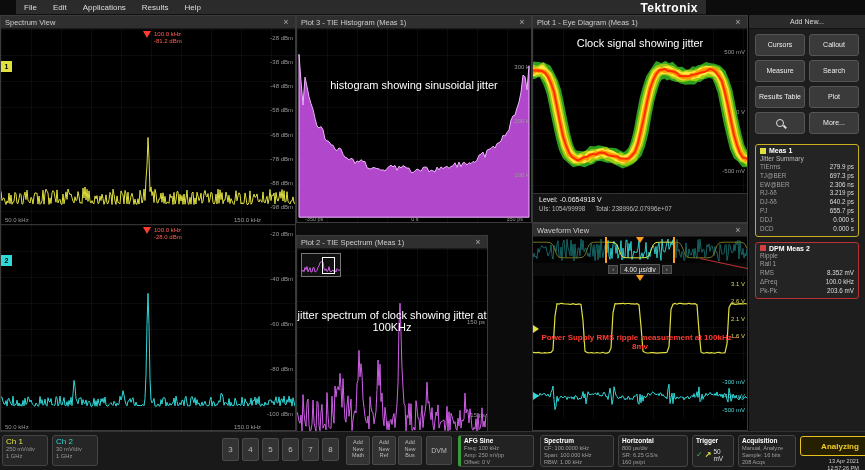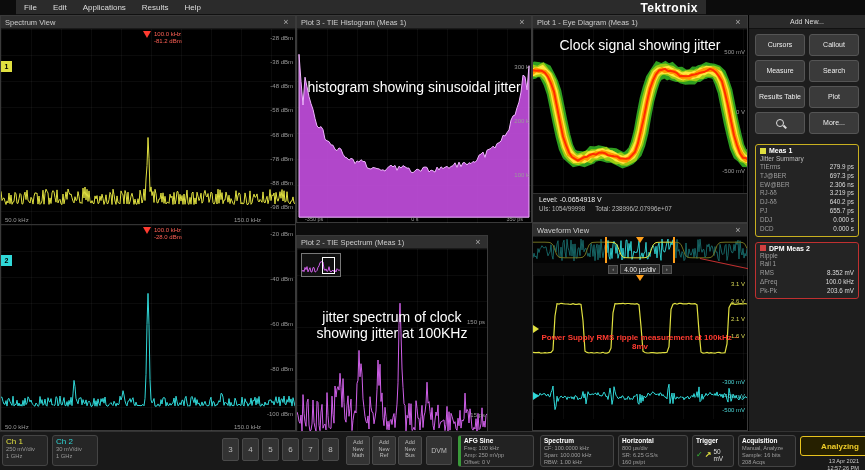--- a/index.html
+++ b/index.html
@@ -14,21 +14,21 @@
 
   
   .panel{position:absolute;background:#000;border:1px solid #3a3a3a}
   .phead{height:13px;background:#2f2f2f;display:flex;align-items:center;justify-content:space-between;padding:0 4px;border-bottom:1px solid #1a1a1a}
   .ptitle{font-size:7.5px;color:#ccc;white-space:nowrap}
   .pclose{font-size:9px;color:#aaa;width:10px;text-align:center;cursor:pointer}
   .plot{position:absolute;left:0;right:0;overflow:hidden;background:
     repeating-linear-gradient(to right,rgba(255,255,255,.045) 0 1px,transparent 1px 30px),
     repeating-linear-gradient(to bottom,rgba(255,255,255,.045) 0 1px,transparent 1px 26px)}
   svg.trace{position:absolute;left:0;top:0;width:100%;height:100%;display:block}
-  .annot{position:absolute;width:100%;text-align:center;font-size:14px;color:#fff;pointer-events:none}
+  .annot{position:absolute;width:100%;text-align:center;font-size:11px;color:#fff;pointer-events:none}
   .ycol{position:absolute;right:2px;display:flex;flex-direction:column;justify-content:space-between;align-items:flex-end;pointer-events:none}
   .ycol .li{font-size:6px;color:#9a9a9a}
   .ycol.yel .li{color:#d8d855}.ycol.cya .li{color:#4cd8d8}
   .xlab{position:absolute;bottom:1px;font-size:6px;color:#9a9a9a}
   .xrow{position:absolute;bottom:1px;left:8px;right:8px;display:flex;justify-content:space-between}
   .xrow .li{font-size:5.5px;color:#9a9a9a}
   .chtab{position:absolute;left:0;width:11px;height:11px;font-size:7px;font-weight:bold;color:#000;text-align:center;line-height:11px}
   .chtab.y{background:#e0e040}.chtab.c{background:#30d8d8}
   .mkr{position:absolute;top:2px;display:flex}
   .tri{width:0;height:0;border-left:4px solid transparent;border-right:4px solid transparent;border-top:7px solid #ff3b30}

